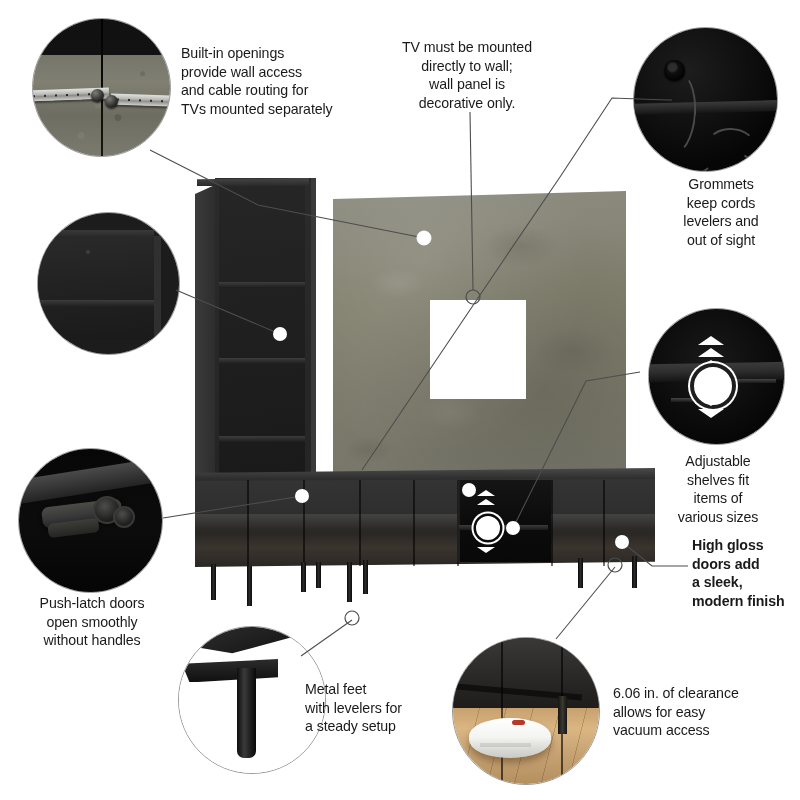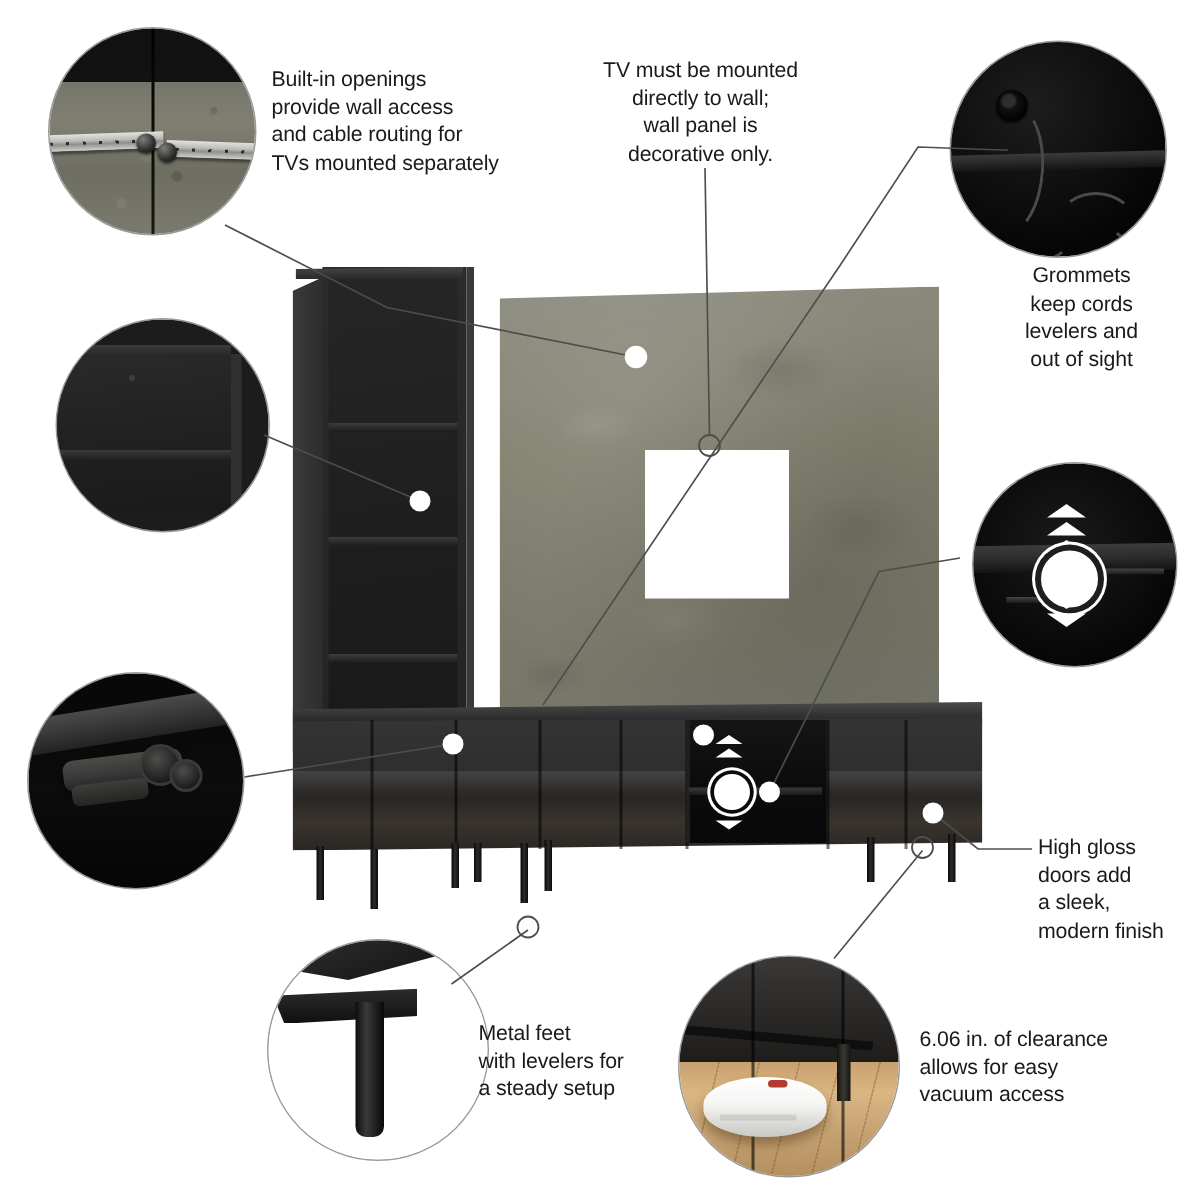--- a/index.html
+++ b/index.html
@@ -488,24 +488,31 @@
 and cable routing for
 TVs mounted separately</div>
   <div class="callout-text ct-center" id="t-tvnote" style="left: 382px; top: 38px; width: 170px;">TV must be mounted
 directly to wall;
 wall panel is
 decorative only.</div>
   <div class="callout-text ct-center" id="t-grommets" style="left: 650px; top: 175px; width: 142px;">Grommets
 keep cords
 levelers and
 out of sight</div>
-  <div class="callout-text ct-left" id="t-gloss" style="left: 692px; top: 556px; width: 106px;">High gloss
+  <div class="callout-text ct-center" id="t-adj" style="left: 648px; top: 452px; width: 140px;">Adjustable
+shelves fit
+items of
+various sizes</div>
+  <div class="callout-text ct-center" id="t-latch" style="left: 12px; top: 594px; width: 160px;">Push-latch doors
+open smoothly
+without handles</div>
+  <div class="callout-text ct-left" id="t-gloss" style="left: 692px; top: 536px; width: 106px; font-weight: bold;">High gloss
 doors add
 a sleek,
 modern finish</div>
-  <div class="callout-text ct-left" id="t-feet" style="left: 319px; top: 680px; width: 130px;">Metal feet
+  <div class="callout-text ct-left" id="t-feet" style="left: 305px; top: 680px; width: 130px;">Metal feet
 with levelers for
 a steady setup</div>
   <div class="callout-text ct-left" id="t-vac" style="left: 613px; top: 684px; width: 180px;">6.06 in. of clearance
 allows for easy
 vacuum access</div>
 
 </div>
 
 </body></html>

